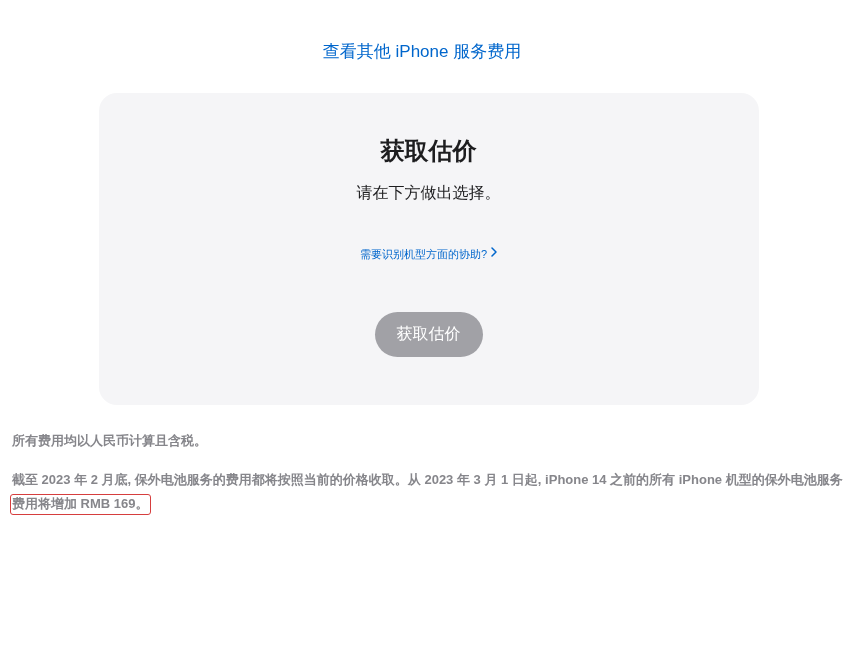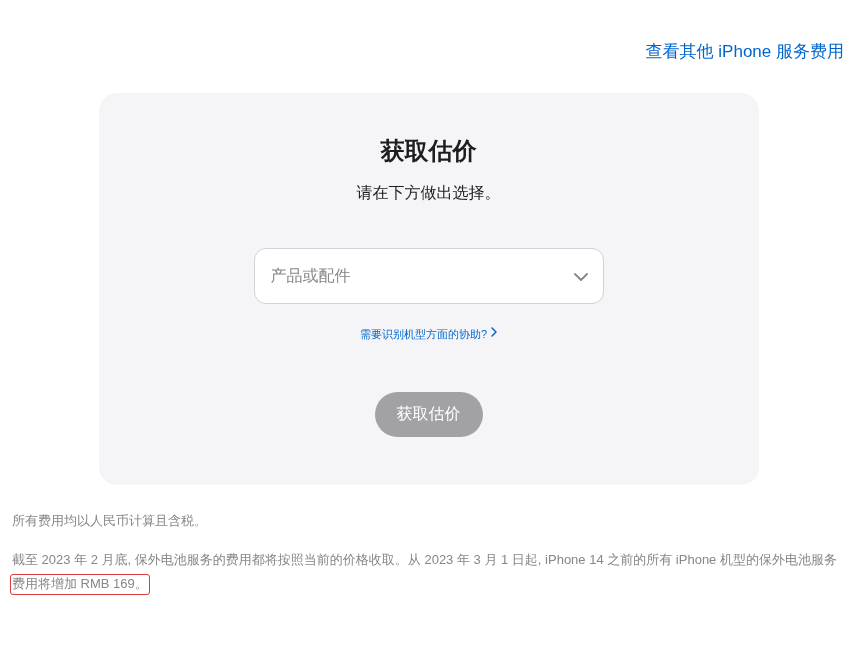--- a/index.html
+++ b/index.html
@@ -8,21 +8,21 @@
       box-sizing: border-box;
     }
     body {
       font-family: -apple-system, BlinkMacSystemFont, "SF Pro Text", "Helvetica Neue", Arial, sans-serif;
       background: #fff;
       width: 857px;
       height: 663px;
       overflow: hidden;
     }
     .top-link {
-      text-align: right;
+      text-align: center;
       padding: 40px 13px 30px 0;
     }
     .top-link a {
       color: #0066cc;
       text-decoration: none;
       font-size: 17px;
     }
     .estimate-card {
       width: 660px;
       margin: 0 auto;
@@ -94,20 +94,21 @@
       cursor: pointer;
     }
     .disclaimer {
       padding: 24px 12px 0 12px;
       font-size: 13px;
       color: #86868b;
       line-height: 1.9;
     }
     .disclaimer p {
       margin-bottom: 14px;
+      font-weight: bold;
     }
     .highlight-box {
       position: relative;
       display: inline;
     }
     .highlight-box::after {
       content: "";
       position: absolute;
       left: -2px;
       right: -2px;
@@ -122,30 +123,20 @@
 <body>
 
 <div class="top-link">
   <a href="#">查看其他 iPhone 服务费用</a>
 </div>
 
 <div class="estimate-card">
   <div class="card-title">获取估价</div>
   <div class="card-subtitle">请在下方做出选择。</div>
 
-  <div class="select-wrap">
-    <div class="select-field">
-      <span>产品或配件</span>
-    </div>
-    <span class="chevron">
-      <svg width="14" height="8" viewBox="0 0 14 8" fill="none">
-        <path d="M1 1L7 7L13 1" stroke="#86868b" stroke-width="1.8" stroke-linecap="round" stroke-linejoin="round"></path>
-      </svg>
-    </span>
-  </div>
 
 
   <div class="help-link">
     <a href="#">
       <span>需要识别机型方面的协助?</span>
       <svg width="6" height="10" viewBox="0 0 6 10" fill="none">
         <path d="M1 1L5 5L1 9" stroke="#0066cc" stroke-width="1.5" stroke-linecap="round" stroke-linejoin="round"></path>
       </svg>
     </a>
   </div>

